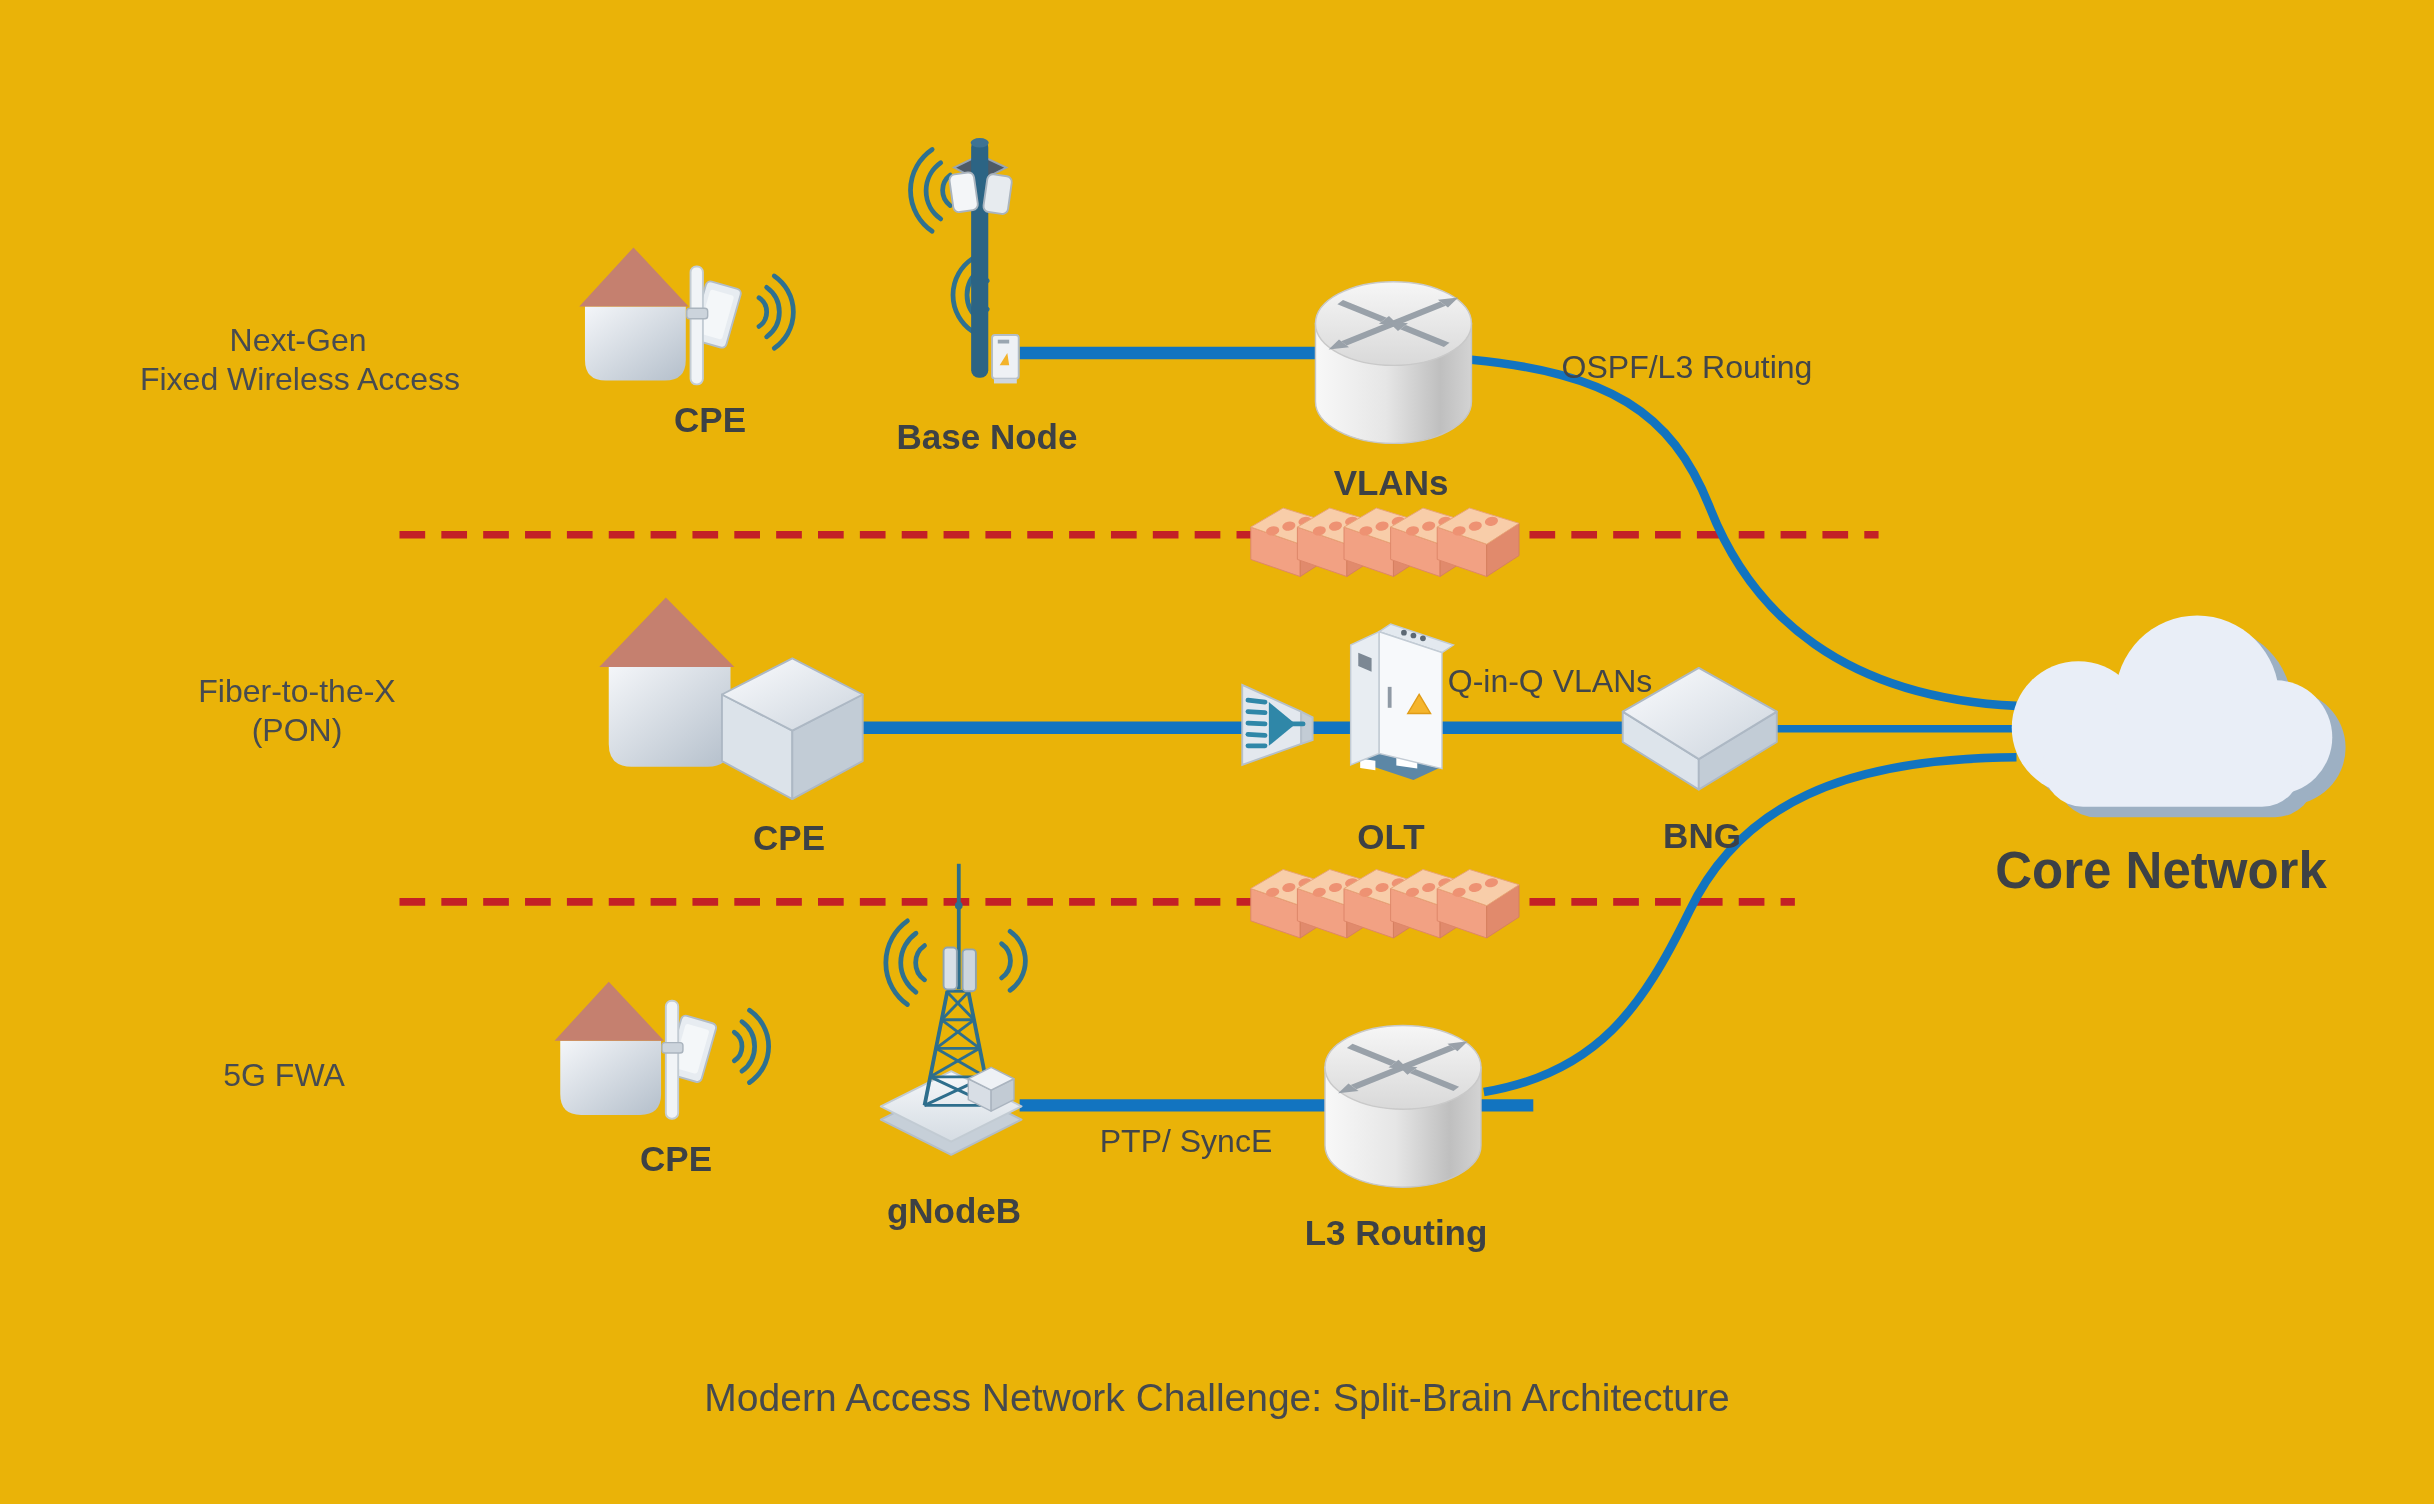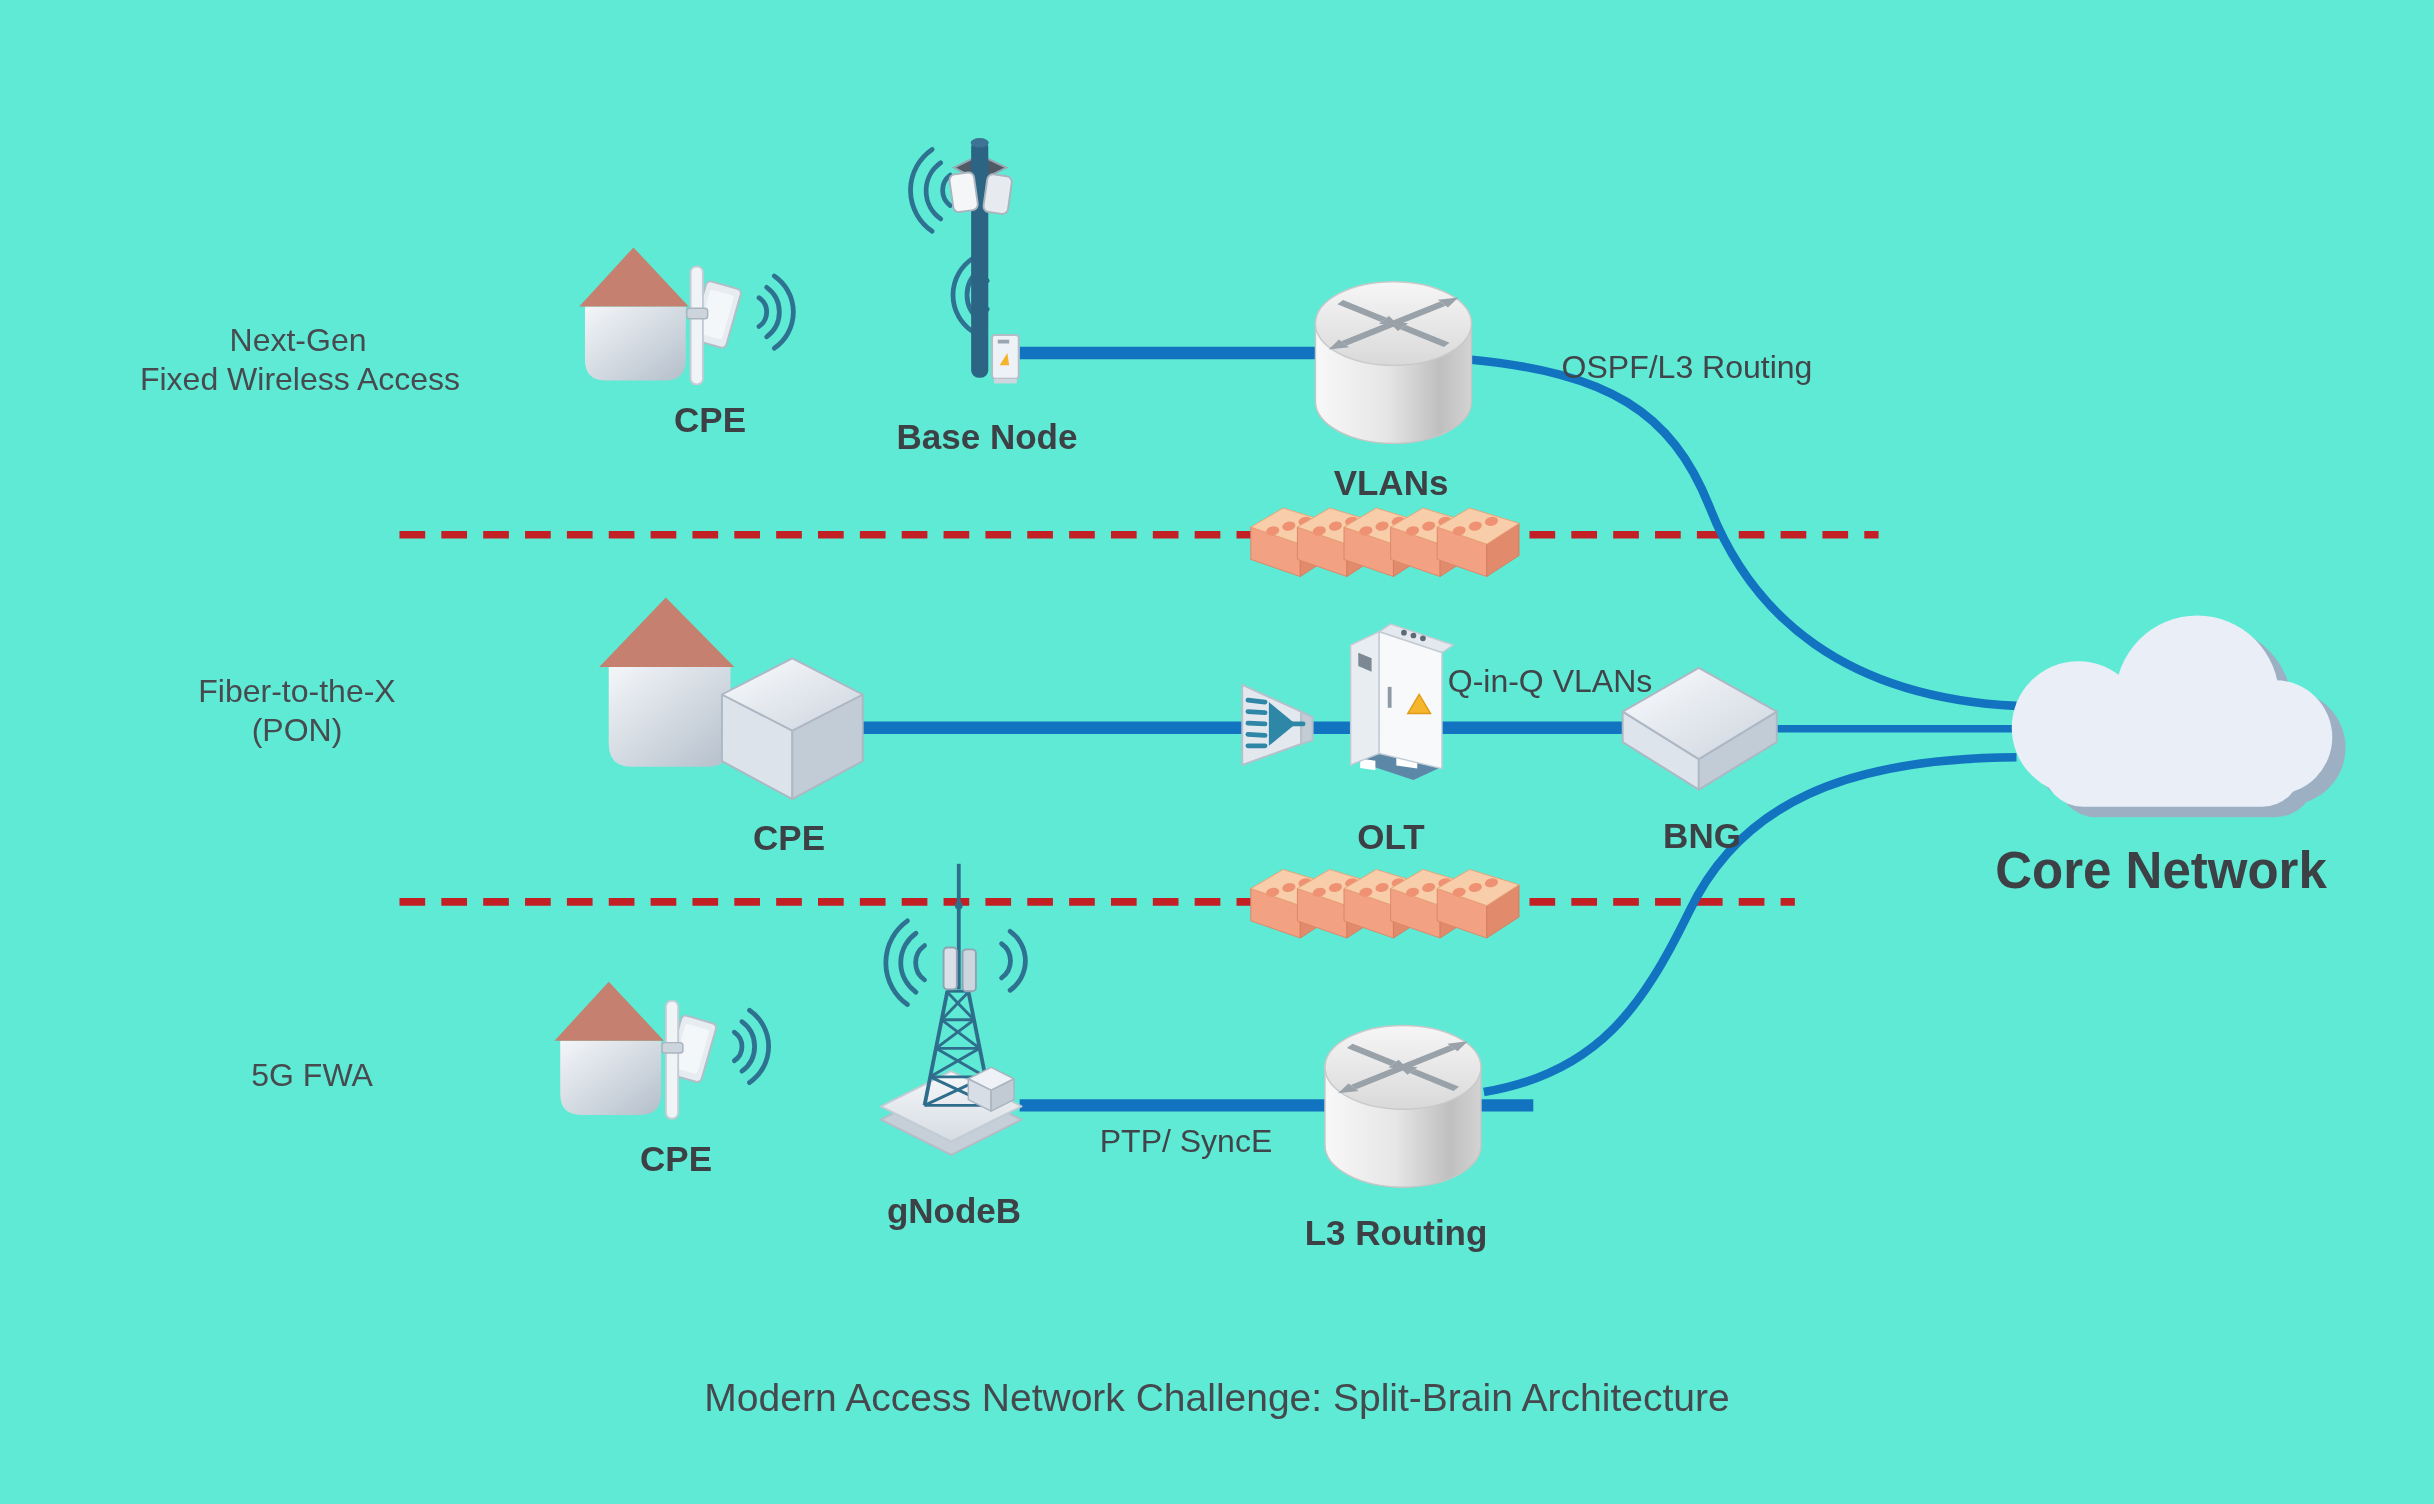--- a/index.html
+++ b/index.html
@@ -1,16 +1,16 @@
 <!DOCTYPE html>
 <html style="font-size:15px"><head>
 <meta charset="utf-8">
 <style>
   html,body{margin:0;padding:0;background:#ffffff;}
-  .canvas{position:relative;width:2435px;height:1505px;background:#5eead4;overflow:hidden;
+  .canvas{position:relative;width:2435px;height:1505px;background:#eab308;overflow:hidden;
           font-family:"Liberation Sans",sans-serif;}
   .art{position:absolute;left:0;top:0;}
   .lbl{position:absolute;transform:translate(-50%,-50%);white-space:nowrap;text-align:center;
        font-family:"Liberation Sans",sans-serif;color:#45494e;}
   .side{font-size:32px;color:#474b50;}
   .bold{font-size:35px;font-weight:700;color:#3d4145;}
   .link{font-size:32px;color:#41454a;}
   .core{font-size:51px;font-weight:700;color:#3d4145;}
   .title{font-size:39px;color:#45494e;}
 </style>
@@ -255,21 +255,21 @@
 <div class="lbl bold" style="left:1391px;top:483px">VLANs</div>
 <div class="lbl link" style="left:1687px;top:367px">OSPF/L3 Routing</div>
 
 <div class="lbl side" style="left:297px;top:691px">Fiber-to-the-X</div>
 <div class="lbl side" style="left:297px;top:730px">(PON)</div>
 <div class="lbl bold" style="left:789px;top:838px">CPE</div>
 <div class="lbl bold" style="left:1391px;top:837px">OLT</div>
 <div class="lbl link" style="left:1550px;top:681px">Q-in-Q VLANs</div>
 <div class="lbl bold" style="left:1702px;top:836px">BNG</div>
 
-<div class="lbl side" style="left:312px;top:1075px">5G FWA</div>
+<div class="lbl side" style="left:284px;top:1075px">5G FWA</div>
 <div class="lbl bold" style="left:676px;top:1159px">CPE</div>
 <div class="lbl bold" style="left:954px;top:1211px">gNodeB</div>
 <div class="lbl link" style="left:1186px;top:1141px">PTP/ SyncE</div>
 <div class="lbl bold" style="left:1396px;top:1233px">L3 Routing</div>
 
 <div class="lbl core" style="left:2161px;top:870px">Core Network</div>
 
 <div class="lbl title" style="left:1217px;top:1398px">Modern Access Network Challenge: Split-Brain Architecture</div>
 
 </div>

